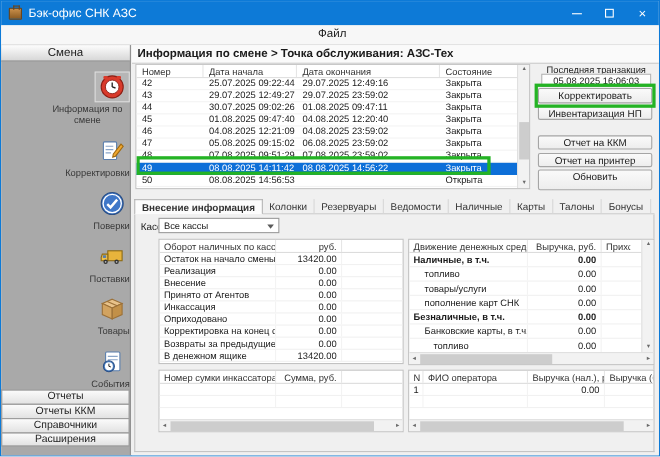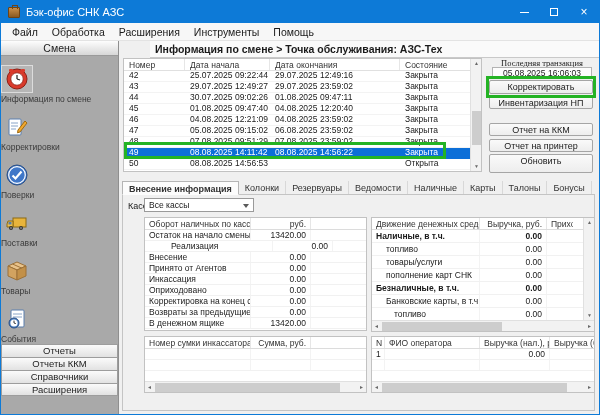--- a/index.html
+++ b/index.html
@@ -18,43 +18,43 @@
                       border:1px solid #6e4315; border-bottom:none; }
   .title-text { font-size:11px; }
   .win-controls { margin-left:auto; display:flex; height:100%; }
   .wc { width:30px; height:100%; display:flex; align-items:center; justify-content:center; color:#fff; }
   .wc-min-glyph { display:block; width:9px; height:1px; background:#fff; }
   .wc-max-glyph { display:block; width:8px; height:8px; border:1px solid #fff; }
   .wc-close-glyph { font-size:12px; line-height:1; }
 
   
   .menubar { position:absolute; top:22px; left:0; right:0; height:18px; background:#f7f7f7;
-             border-bottom:1px solid #e3e3e3; display:flex; align-items:center; padding-left:4px; }
+             border-bottom:1px solid #e3e3e3; display:flex; align-items:center; padding-left:4px;flex-direction:column; }
   .menu-item { font-size:10.5px; padding:2px 7px; color:#1a1a1a; }
 
   
   .sidebar { position:absolute; top:40px; left:0; width:118px; bottom:0; background:#a9a9a9;
              border-right:1px solid #8f8f8f; display:flex; flex-direction:column; }
   .sidebar-header { height:15px; background:linear-gradient(#fdfdfd,#d7d7d7); border-bottom:1px solid #9a9a9a;
                     text-align:center; font-size:10.5px; line-height:15px; color:#222; }
   .sb-items { flex:0 0 auto; }
-  .sb-item { display:flex; flex-direction:column; align-items:flex-start; margin-top:9px; cursor:default; }
+  .sb-item { display:flex; flex-direction:column; align-items:flex-end; margin-top:9px; cursor:default;padding-left:40px; }
   .sb-icon-wrap { width:32px; height:28px; display:flex; align-items:center; justify-content:center; }
   .sb-item.selected .sb-icon-wrap { background:#b6b6b6; border:1px solid #dcdcdc; }
   .sb-label { font-size:8.5px; color:#3a3a3a; margin-top:1px; text-align:center; }
   .sb-bottom { margin-top:auto; padding-bottom:22px; }
   .sb-btn { height:13px; background:linear-gradient(#fbfbfb,#e2e2e2); border:1px solid #9d9d9d;
             border-bottom:none; text-align:center; font-size:9.5px; line-height:12px; color:#222; }
   .sb-btn:last-child { border-bottom:1px solid #9d9d9d; }
 
   
   .main { position:absolute; top:40px; left:119px; right:0; bottom:0; background:#f0f0f0; }
   .main-header { position:absolute; top:0; left:0; right:0; height:17px; background:#fafafa;
                  border-bottom:1px solid #c9c9c9; font-weight:bold; font-size:10.5px;
-                 line-height:16px; padding-left:5px;margin-left:30px; }
+                 line-height:16px; padding-left:5px; }
 
   
   .shift-table { position:absolute; left:3px; top:17px; width:359px; height:114px; background:#fff;
                  border:1px solid #c2c2c2; overflow:hidden; }
   .st-head { display:flex; height:12px; border-bottom:1px solid #e0e0e0; color:#333; }
   .st-head .c { border-right:1px solid #e6e6e6; padding:1px 0 0 5px; font-size:8.5px; overflow:hidden; white-space:nowrap; }
   .st-row { display:flex; height:11px; border-bottom:1px solid #f3f3f3; font-size:8.5px;align-items:flex-end; }
   .st-row .c { padding:0 0 0 5px; overflow:hidden; white-space:nowrap; line-height:11px; }
   .c1 { width:61px; } .c2 { width:85px; } .c3 { width:130px; } .c4 { width:90px; flex:1; }
   .st-row.selected { background:#0d6fd8; color:#fff; border-bottom-color:#0d6fd8; }
@@ -62,21 +62,21 @@
                 border-left:1px solid #e0e0e0; }
   .arrow { position:absolute; left:0; width:11px; height:9px; text-align:center; font-size:5px;
            line-height:9px; color:#6a6a6a; }
   .st-vscroll .up { top:0; } .st-vscroll .down { bottom:0; }
   .st-vscroll .thumb { position:absolute; left:1px; width:9px; top:52px; height:34px; background:#cdcdcd; }
   .green-row-box { position:absolute; left:0; top:83px; width:322px; height:17px;
                    border:3px solid #24b324; pointer-events:none; z-index:5; }
 
   
   .right-panel { position:absolute; left:369px; top:17px; width:106px; height:116px; }
-  .rp-label { position:absolute; top:0; width:100%; text-align:center; font-size:8.5px; color:#222;font-family:Liberation Serif, serif; }
+  .rp-label { position:absolute; top:0; width:100%; text-align:center; font-size:8.5px; color:#222; }
   .rp-date { position:absolute; top:9px; left:3px; right:3px; height:12px; background:#fdfdfd;
              border:1px solid #b3b3b3; text-align:center; font-size:8.5px; line-height:10px; }
   .rp-btn { position:absolute; left:0; width:104px; height:14px; background:linear-gradient(#fafafa,#ededed);
             border:1px solid #a5a5a5; border-radius:2px; font-size:9px; text-align:center;
             line-height:12px; color:#1a1a1a; }
   .rp-btn.b1 { top:22px; } .rp-btn.b2 { top:38px; height:13px; }
   .rp-btn.b3 { top:65px; height:13px; } .rp-btn.b4 { top:81px; height:13px; } .rp-btn.b5 { top:96px; height:19px; }
   .green-btn-box { position:absolute; left:-3px; top:18px; width:110px; height:22px;
                    border:3px solid #24b324; pointer-events:none; z-index:5; }
 
@@ -346,21 +346,21 @@
         <span class="dc num" style="width:60px">руб.</span>
         <span class="dc" style="flex:1;border-right:none"></span>
       </div>
       <div id="cash-rows">
           <div class="dt-row">
             <span class="dc" style="width: 106px;">Остаток на начало смены</span>
             <span class="dc num" style="width: 60px;">13420.00</span>
             <span class="dc" style="flex: 1 1 0%; border-right: none;"></span>
           </div>
           <div class="dt-row">
-            <span class="dc" style="width: 106px; margin-left: 22px;">Реализация</span>
+            <span class="dc" style="width: 106px;">Реализация</span>
             <span class="dc num" style="width: 60px;">0.00</span>
             <span class="dc" style="flex: 1 1 0%; border-right: none;"></span>
           </div>
           <div class="dt-row">
             <span class="dc" style="width: 106px;">Внесение</span>
             <span class="dc num" style="width: 60px;">0.00</span>
             <span class="dc" style="flex: 1 1 0%; border-right: none;"></span>
           </div>
           <div class="dt-row">
             <span class="dc" style="width: 106px;">Принято от Агентов</span>

